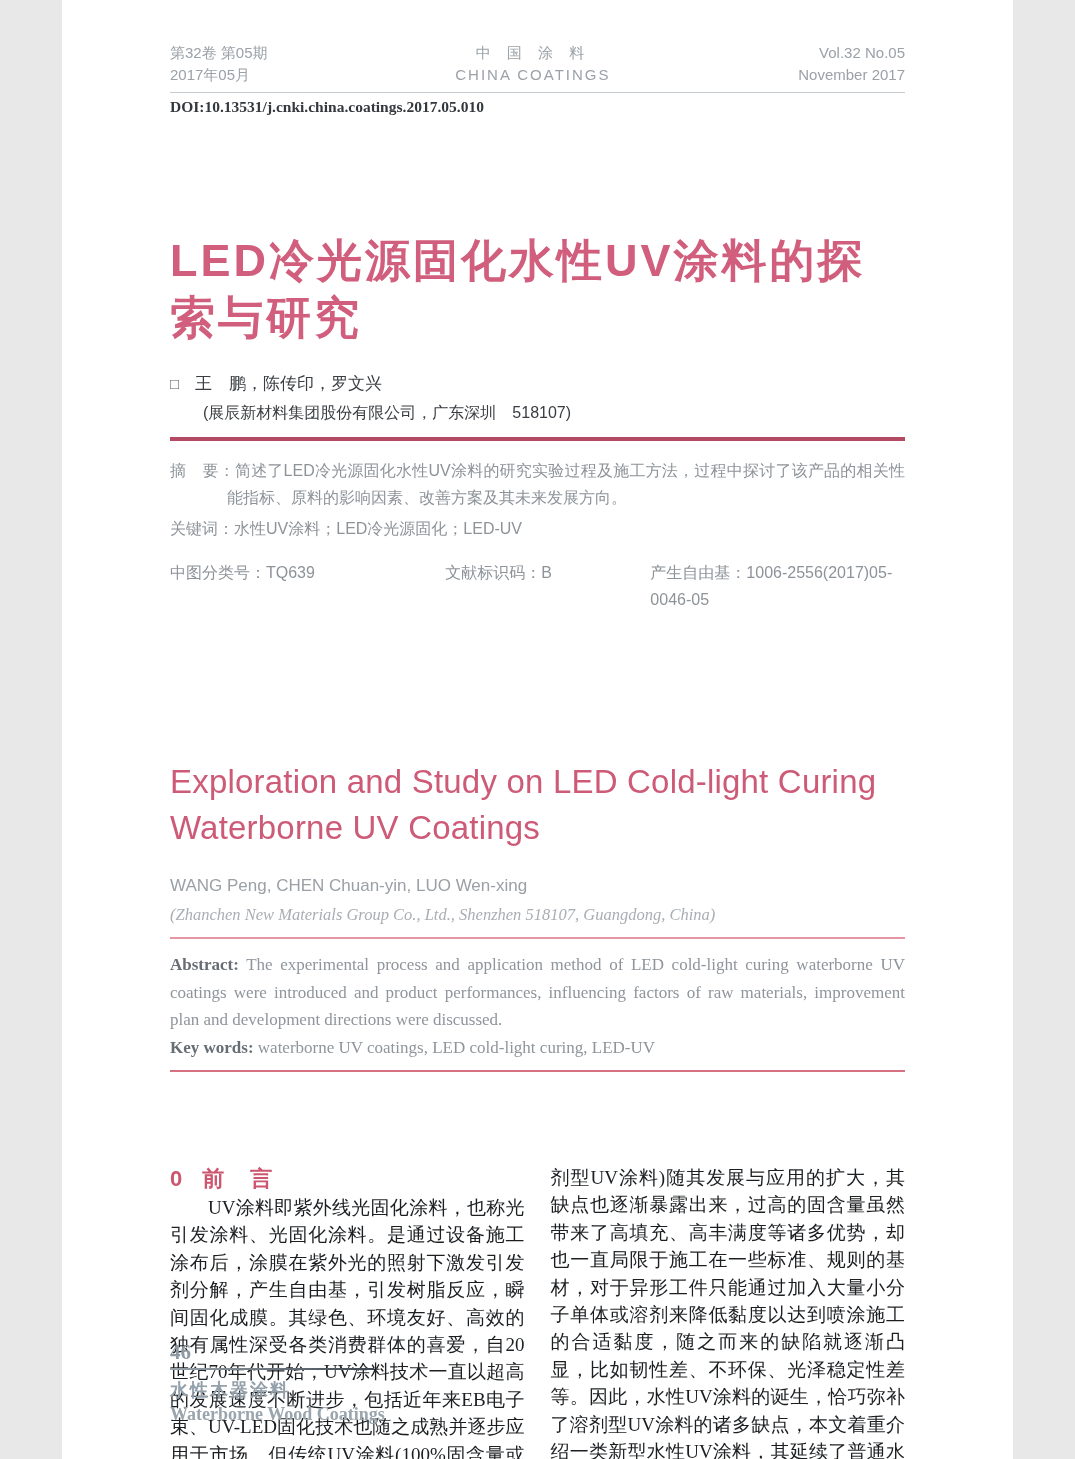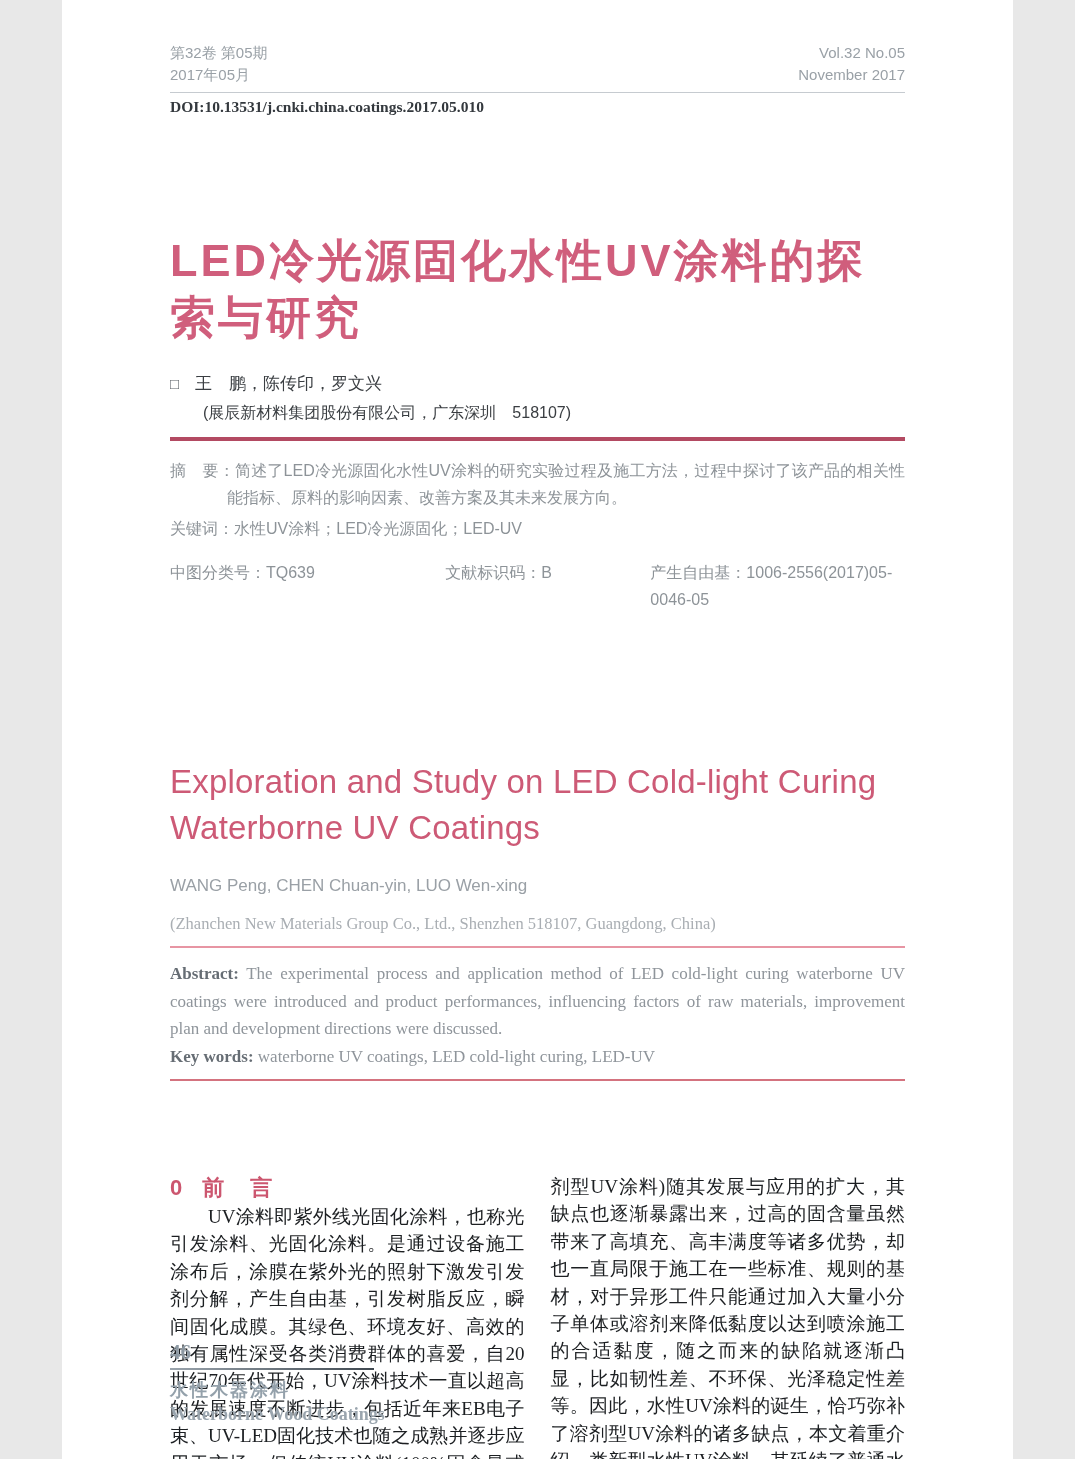--- a/index.html
+++ b/index.html
@@ -43,21 +43,21 @@
   .kw-line { margin-top:4px; }
   .class-row { margin-top:17px; display:flex;justify-content:center; }
   .class-row .c1 { width:325px; }
   .class-row .c2 { width:242px; }
 
   
   .en-title { margin-top:146px; max-width:880px;
               font-size:33px; line-height:46px; font-weight:normal;
               color:#cd5a76; letter-spacing:0.2px; }
   .authors-en { margin-top:25px; color:#9aa0a6; font-size:17px; }
-  .affil-en { margin-top:18px; color:#a9aeb3; font-size:16.5px; 
+  .affil-en { margin-top:9px; color:#a9aeb3; font-size:16.5px; font-style:italic;
               font-family:"Liberation Serif","DejaVu Serif",serif; }
   .rule-thin-light { margin-top:12px; height:2px; background:#e795a3; }
   .meta-en { margin-top:12px; font-family:"Liberation Serif","DejaVu Serif",serif;
              color:#8f959b; font-size:17px; line-height:27.5px; text-align:justify; }
   .meta-en .lbl { font-weight:bold; color:#666d74; }
   .rule-thin { margin-top:9px; height:2px; background:#d4737f; }
 
   
   .body-cols { margin-top:92px; display:flex; gap:26px; }
   .bcol { width:calc(50% - 13px); }
@@ -87,20 +87,24 @@
 </head>
 <body>
 
 <div class="page">
   <div class="content">
 
     <div class="jheader">
       <div class="col-l">
         <div>第32卷 第05期</div>
         <div>2017年05月</div>
+      </div>
+      <div class="col-c">
+        <div class="cn">中 国 涂 料</div>
+        <div class="en-caps">CHINA COATINGS</div>
       </div>
       <div class="col-r">
         <div>Vol.32  No.05</div>
         <div>November  2017</div>
       </div>
     </div>
     <div class="doi-line">DOI:10.13531/j.cnki.china.coatings.2017.05.010</div>
 
     <h1 class="cn-title">LED冷光源固化水性UV涂料的探索与研究</h1>
     <div class="authors-row">

